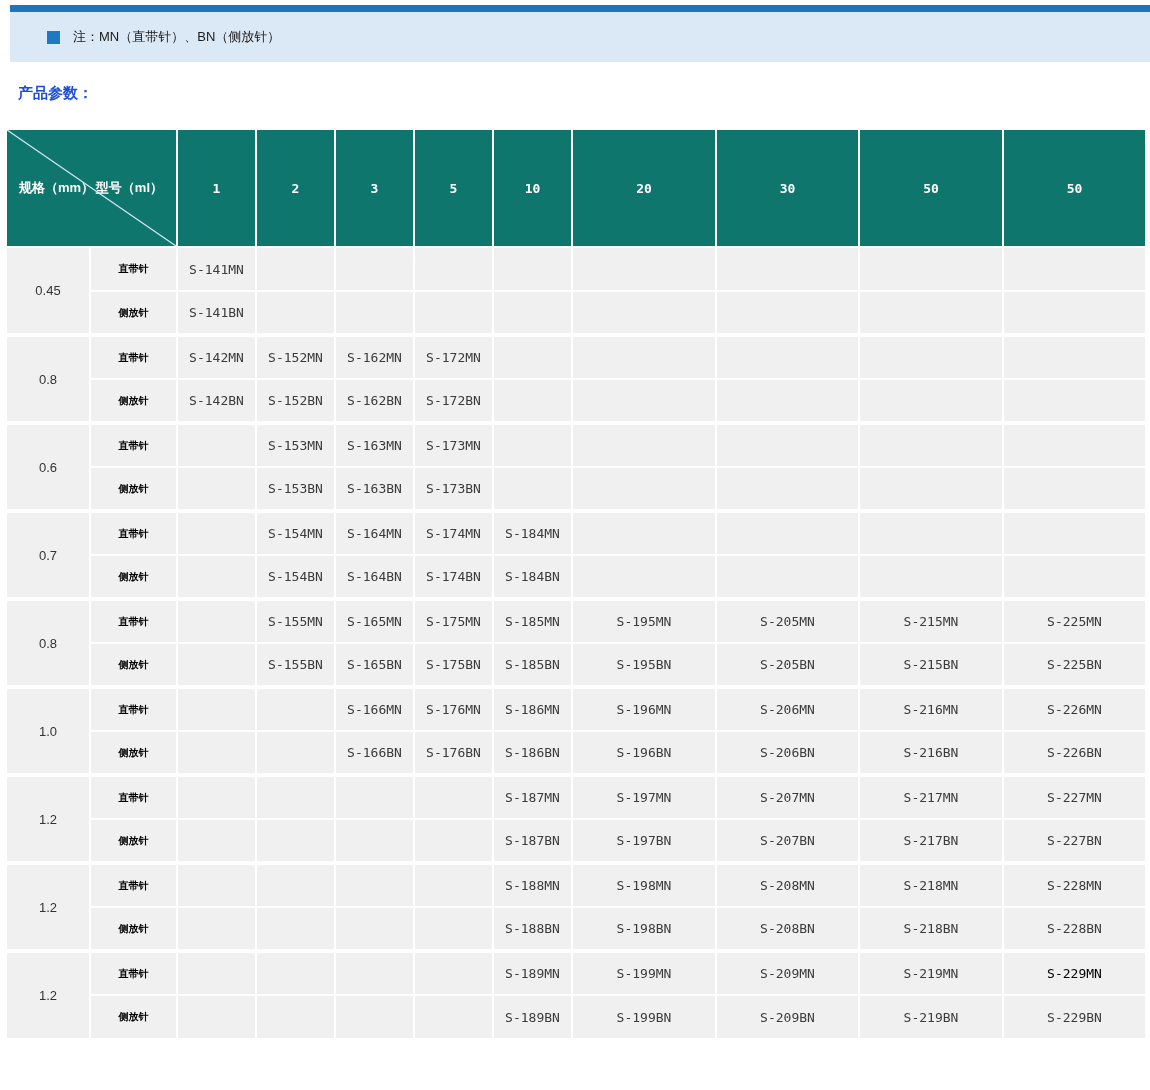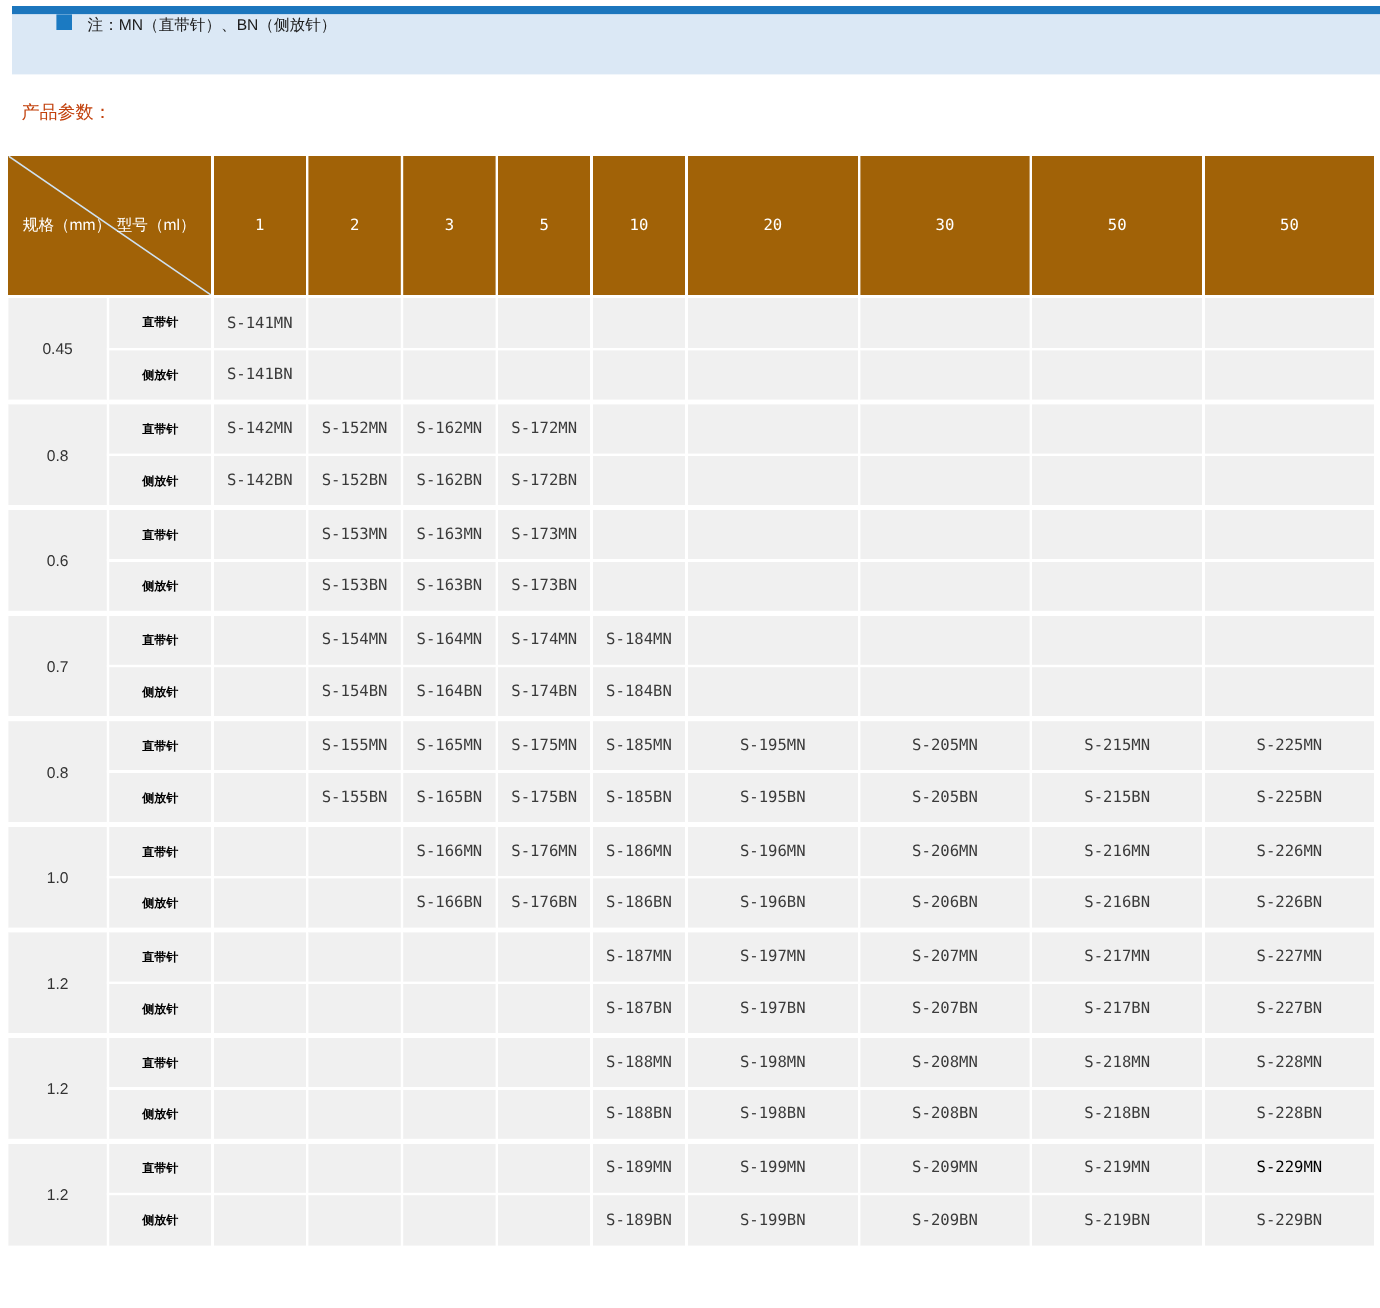--- a/index.html
+++ b/index.html
@@ -11,56 +11,56 @@
   .top-bar {
     margin:5px 0 0 10px;
     height:7px;
     background:#1c76bd;
   }
   .note-panel {
     margin-left:10px;
     height:50px;
     background:#dbe8f5;
     display:flex;
-    align-items:flex-start;
+    align-items:center;
   }
   .note-bullet {
     width:13px; height:13px;
     background:#1b7ac2;
     margin:0 13px 0 37px;
     flex:none;
   }
   .note-text {
     font-size:13px;
     color:#1a1a1a;
   }
   .section-title {
     margin:22px 0 0 18px;
     font-size:15px;
-    font-weight:normal;
-    color:#c2410c;
+    font-weight:bold;
+    color:#1d4ed8;
   }
   table.spec-table {
     border-collapse:collapse;
     table-layout:fixed;
     width:1140px;
     margin:25px 0 0 5px;
   }
   .spec-table th, .spec-table td {
     border:2px solid #ffffff;
     padding:0;
     text-align:center;
     vertical-align:middle;
     overflow:hidden;
   }
   .spec-table thead tr { height:118px; }
   .spec-table thead th {
-    background:#a16207;
+    background:#0f766e;
     color:#ffffff;
-    font-weight:normal;
+    font-weight:bold;
     font-size:13px;
     font-family:"DejaVu Sans Mono", monospace;
   }
   th.corner { position:relative; }
   th.corner svg {
     position:absolute; left:0; top:0;
     width:100%; height:100%;
     display:block;
   }
   .corner-inner {

